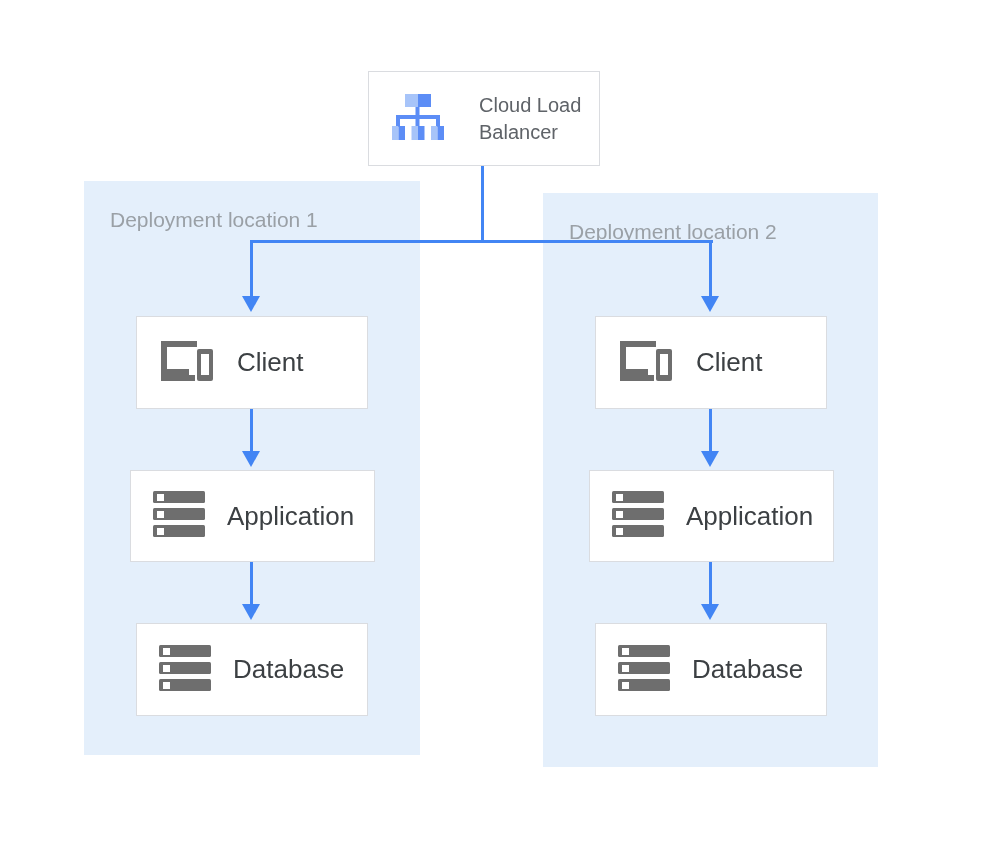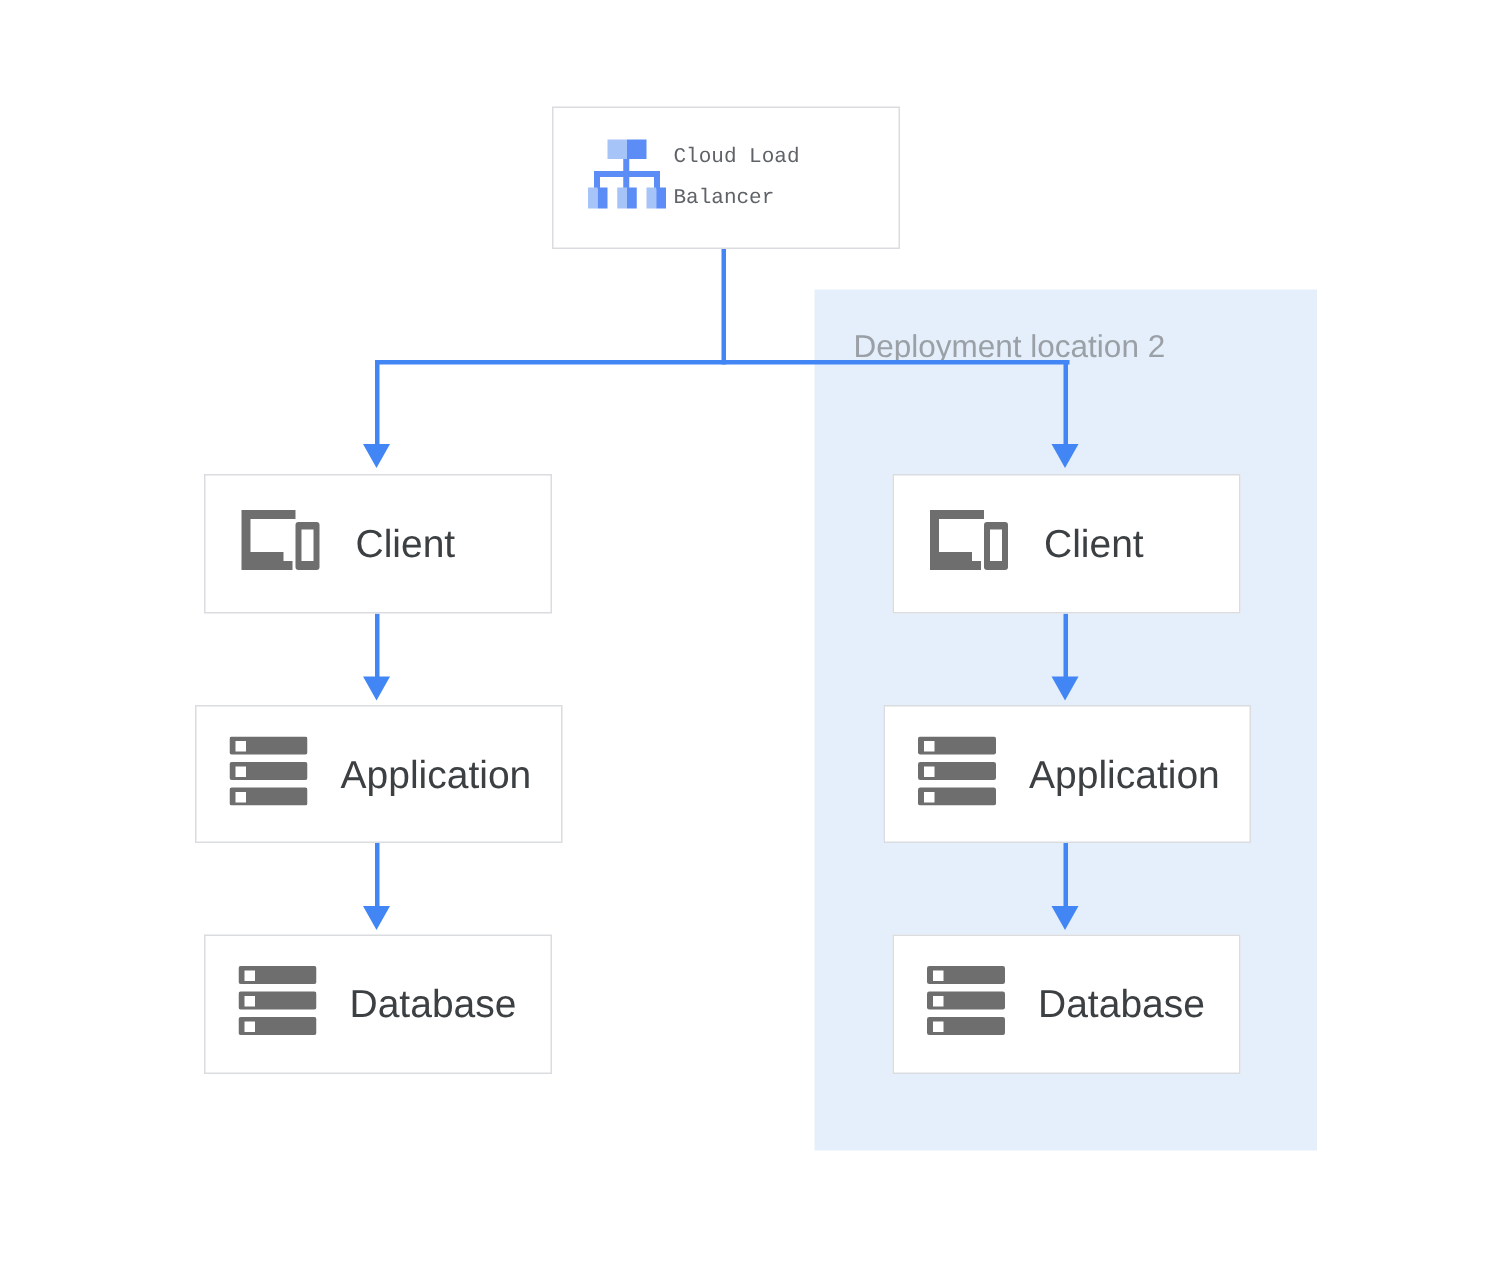--- a/index.html
+++ b/index.html
@@ -52,27 +52,26 @@
     color: #3C4043;
     white-space: nowrap;
   }
 
   
   #node-lb {
     left: 368px; top: 71px; width: 232px; height: 95px;
     padding-left: 22px;
   }
   #node-lb .node-label {
-    font-size: 14px;
+    font-size: 20px;
     line-height: 27px;
     color: #5F6368;
     white-space: normal;
     max-width: 120px;
-    margin-left: 4px;
-    font-family: Liberation Mono, monospace;
+    margin-left: 34px;
   }
 
   
   #node-client-1 { left: 136px; top: 316px; width: 232px; height: 93px; padding-left: 22px; }
   #node-app-1    { left: 130px; top: 470px; width: 245px; height: 92px; padding-left: 22px; }
   #node-db-1     { left: 136px; top: 623px; width: 232px; height: 93px; padding-left: 22px; }
 
   #node-client-2 { left: 595px; top: 316px; width: 232px; height: 93px; padding-left: 22px; }
   #node-app-2    { left: 589px; top: 470px; width: 245px; height: 92px; padding-left: 22px; }
   #node-db-2     { left: 595px; top: 623px; width: 232px; height: 93px; padding-left: 22px; }
@@ -100,20 +99,23 @@
     border-right: 9px solid transparent;
     border-top: 16px solid #4285F4;
     z-index: 3;
   }
 </style>
 </head>
 <body>
 
 <div id="canvas">
 
+  <div class="zone" id="zone-1">
+    <div class="zone-label">Deployment location 1</div>
+  </div>
   <div class="zone" id="zone-2">
     <div class="zone-label">Deployment location 2</div>
   </div>
 
   <div class="vline" style="left:481px; top:165px; height:78px;"></div>
 
   <div class="hline" style="left:251px; top:240px; width:462px;"></div>
 
   <div class="vline" style="left:250px; top:240px; height:58px;"></div>
   <div class="arrowhead" style="left:242px; top:296px;"></div>

